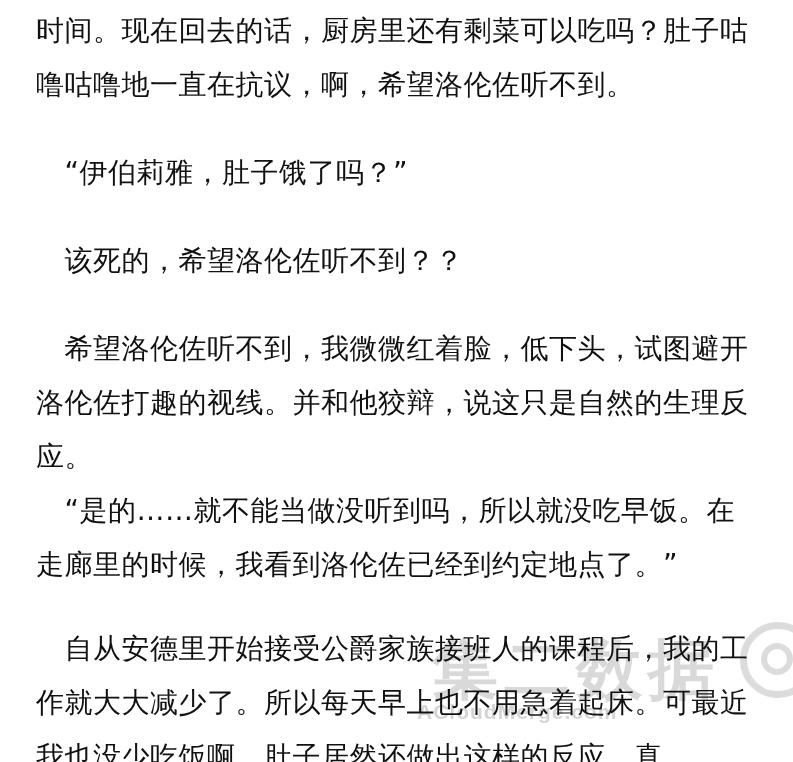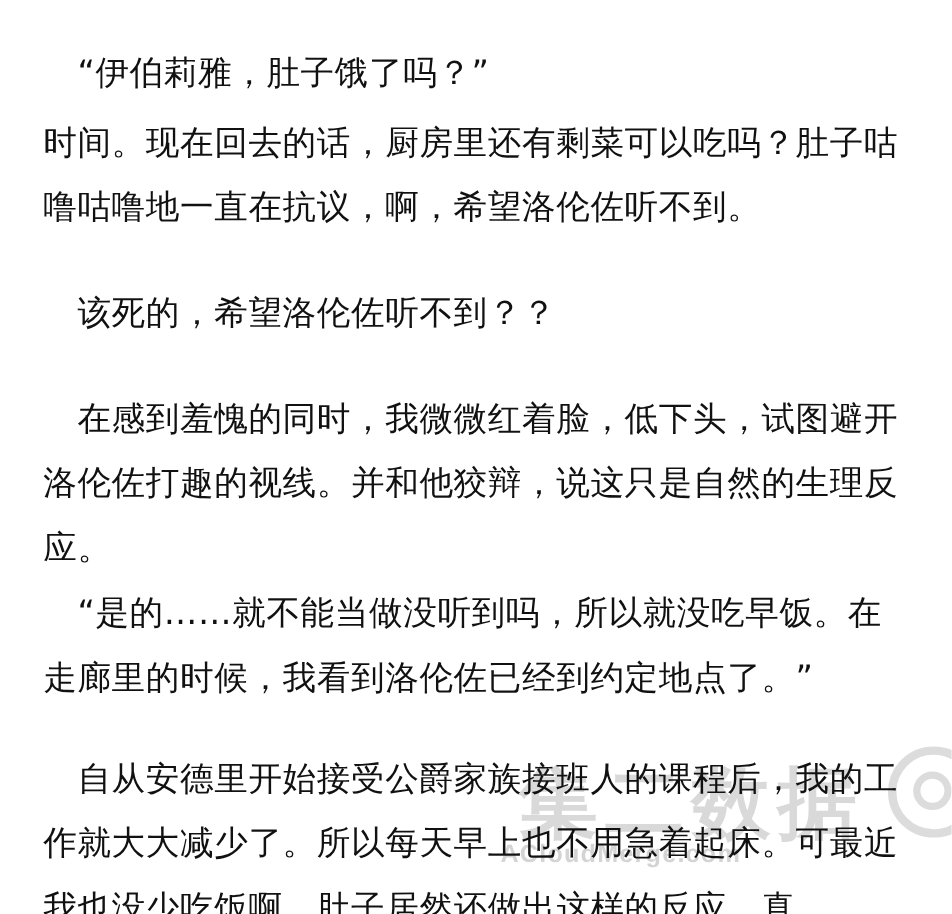--- a/index.html
+++ b/index.html
@@ -97,20 +97,20 @@
 <body>
 
 <div id="page">
 
   <div id="watermark">
     <div class="wm-cjk">集二数据</div>
     <div class="wm-url">ACloudMerge.com</div>
     <div class="wm-ring"></div>
   </div>
 
+  <p class="para p-top">时间。现在回去的话，厨房里还有剩菜可以吃吗？肚子咕噜咕噜地一直在抗议，啊，希望洛伦佐听不到。</p>
   <p class="para gap-lg">　“伊伯莉雅，肚子饿了吗？”</p>
-  <p class="para p-top">时间。现在回去的话，厨房里还有剩菜可以吃吗？肚子咕噜咕噜地一直在抗议，啊，希望洛伦佐听不到。</p>
   <p class="para gap-lg">　该死的，希望洛伦佐听不到？？</p>
-  <p class="para gap-lg">　在感到羞愧的同时，我微微红着脸，低下头，试图避开洛伦佐打趣的视线。并和他狡辩，说这只是自然的生理反应。</p>
+  <p class="para gap-lg">　希望洛伦佐听不到，我微微红着脸，低下头，试图避开洛伦佐打趣的视线。并和他狡辩，说这只是自然的生理反应。</p>
   <p class="para gap-sm">　“是的……就不能当做没听到吗，所以就没吃早饭。在走廊里的时候，我看到洛伦佐已经到约定地点了。”</p>
   <p class="para gap-md">　自从安德里开始接受公爵家族接班人的课程后，我的工作就大大减少了。所以每天早上也不用急着起床。可最近我也没少吃饭啊，肚子居然还做出这样的反应，真</p>
 
 </div>
 
 </body></html>

